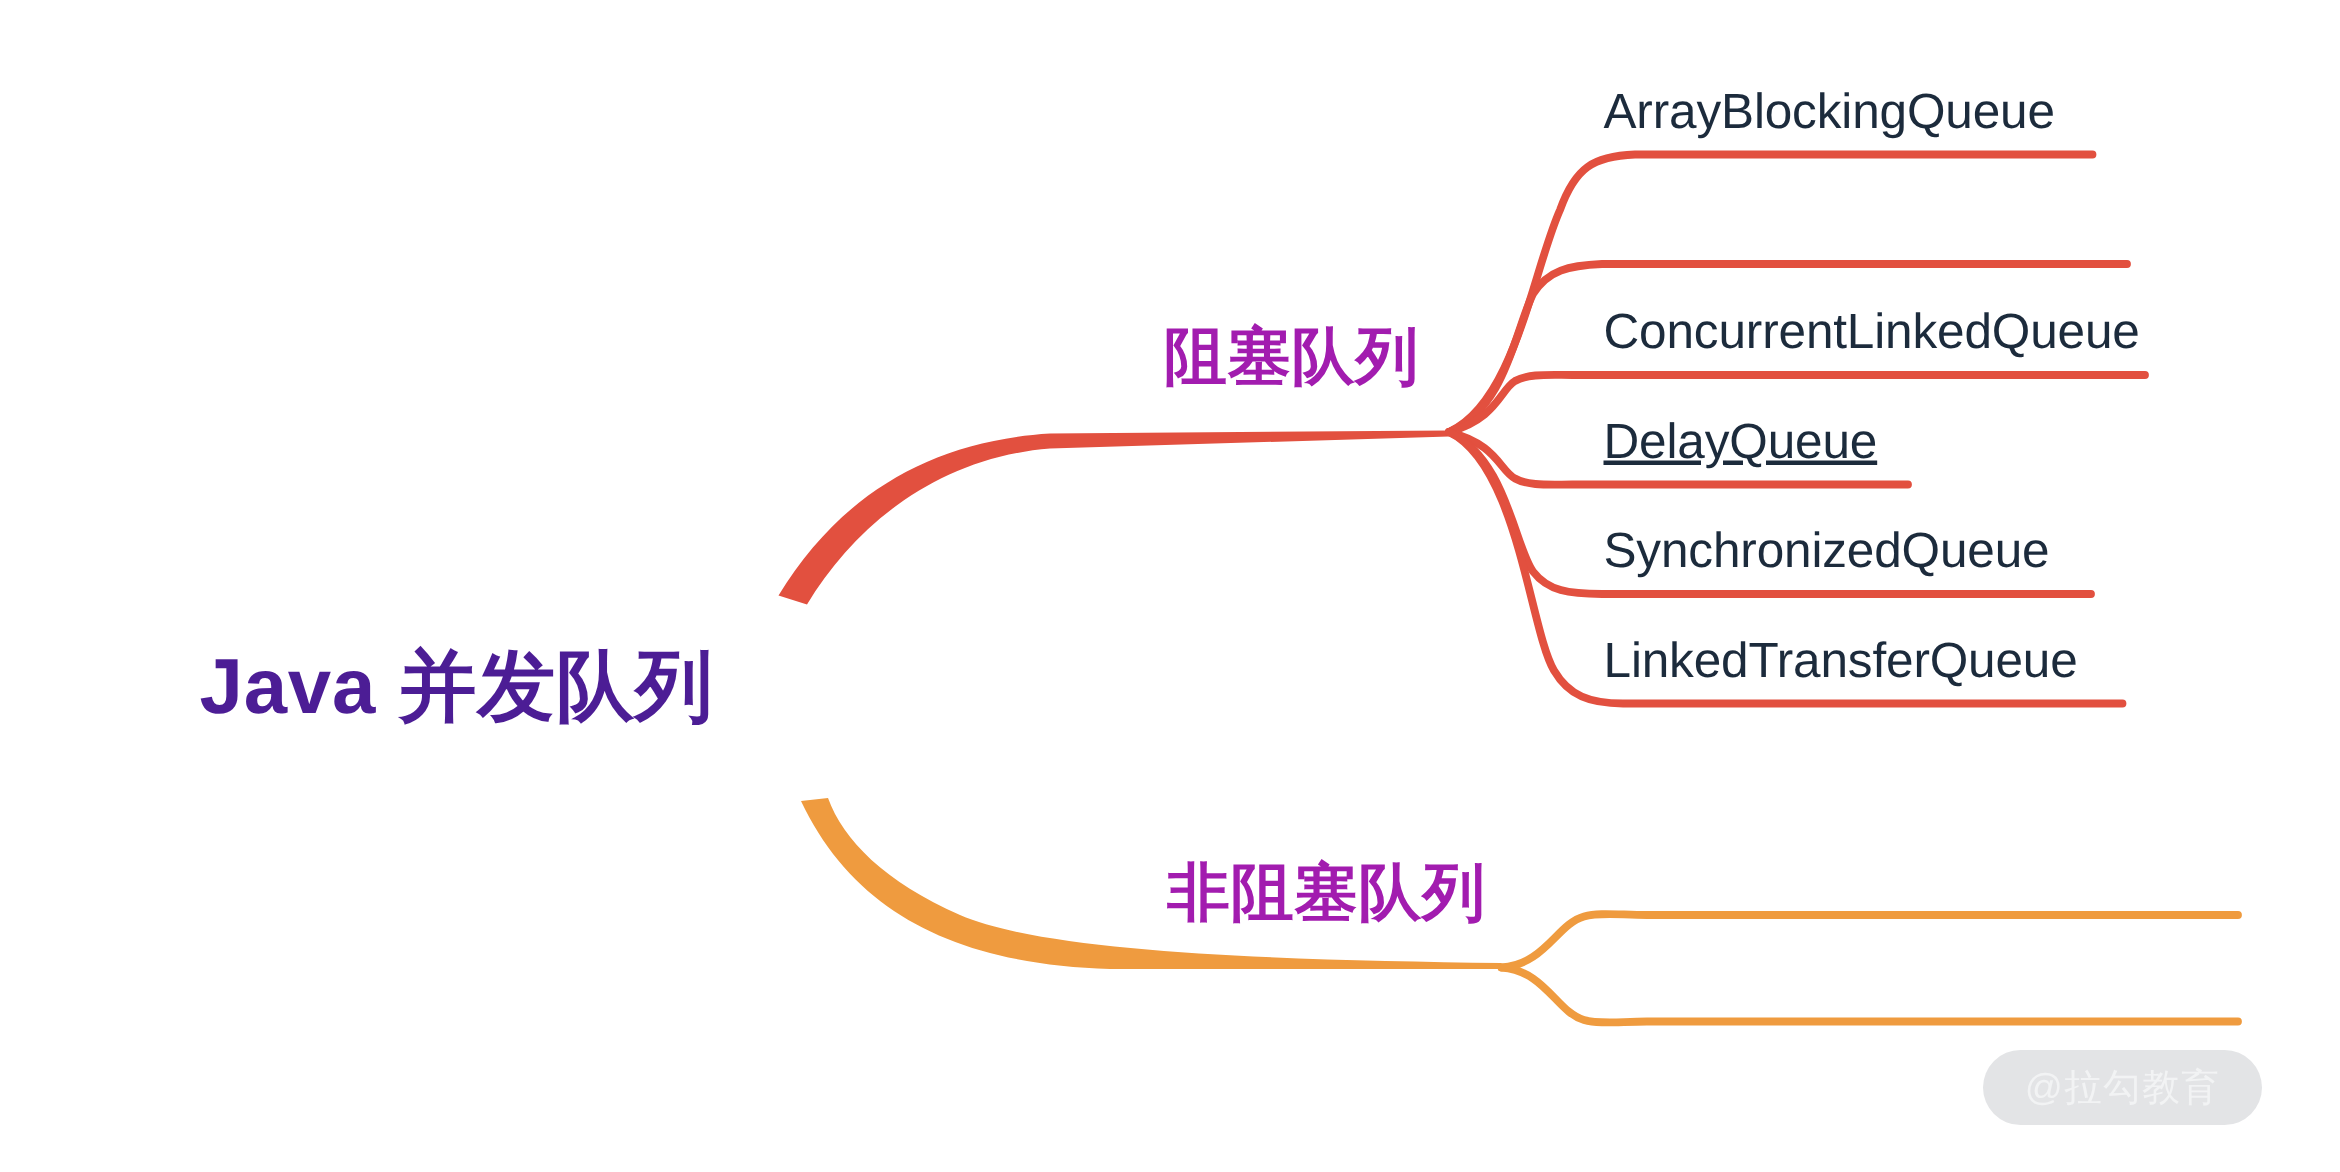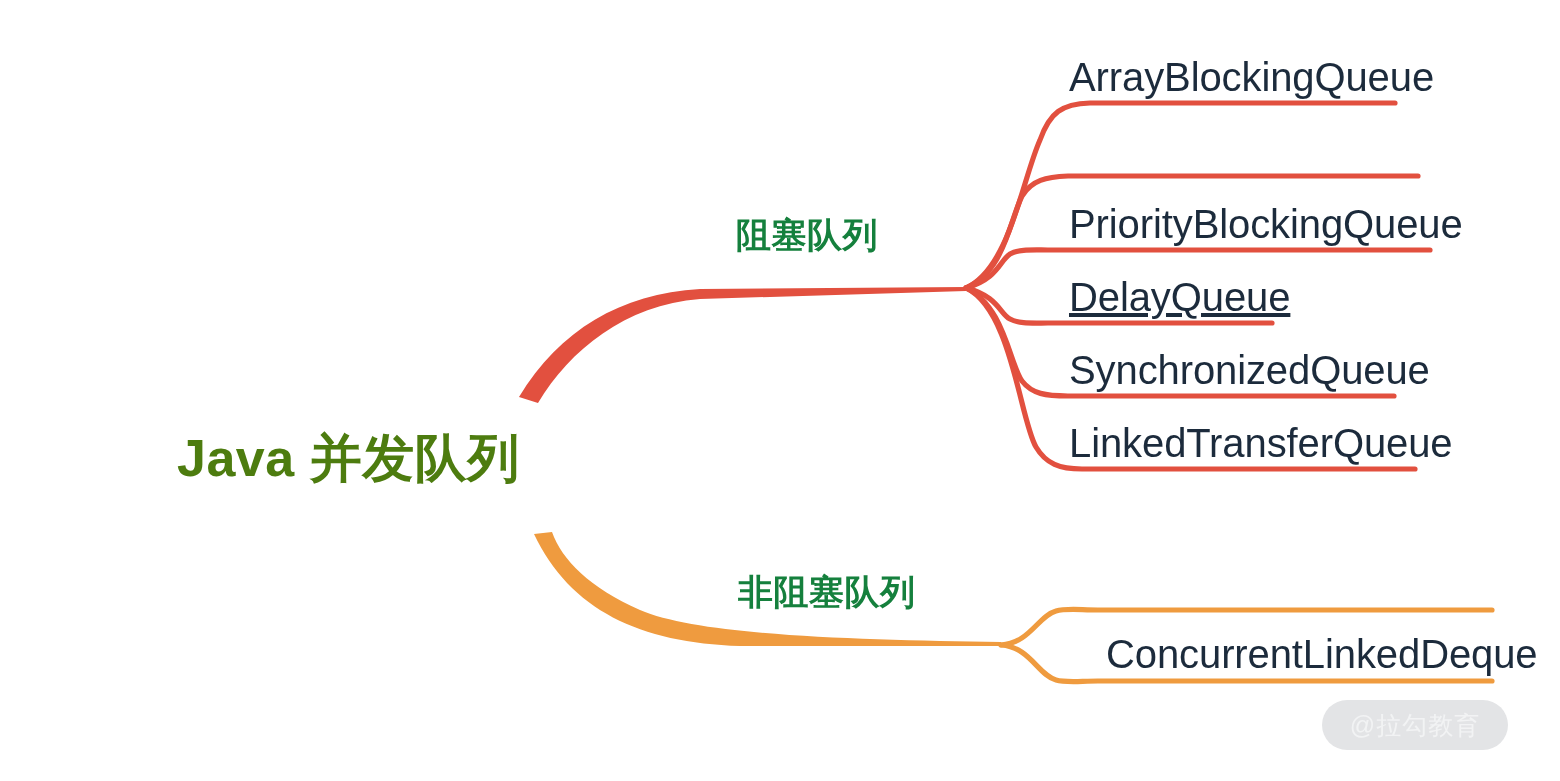--- a/index.html
+++ b/index.html
@@ -30,36 +30,36 @@
     position: absolute;
     white-space: nowrap;
     line-height: 1;
   }
   
   .root-node {
     left: 133px;
     top: 432px;
     font-size: 52px;
     font-weight: bold;
-    color: #4d7c0f;
+    color: #4c1d95;
     letter-spacing: 0.5px;
-    margin-left: 44px;
   }
   
   .branch-label {
-    font-size: 35px;
+    font-size: 42px;
     font-weight: bold;
-    color: #15803d;
+    color: #a21caf;
     letter-spacing: 0.5px;
+    margin-left: 40px;
   }
   .branch-blocking   { left: 736px; top: 217px; }
   .branch-nonblocking{ left: 738px; top: 574px; }
   
   .leaf-label {
-    font-size: 40px;
+    font-size: 33px;
     font-weight: 400;
     color: #1c2b3c;
     letter-spacing: -0.1px;
   }
   
   .watermark {
     position: absolute;
     left: 1322px;
     top: 700px;
     width: 186px;
@@ -143,28 +143,27 @@
 
   <div class="node-label root-node">Java 并发队列</div>
 
   <div class="node-label branch-label branch-blocking">阻塞队列</div>
 
   <div class="node-label branch-label branch-nonblocking">非阻塞队列</div>
 
   <div class="node-label leaf-label" style="left:1069px; top:57px;">ArrayBlockingQueue</div>
 
 
-  <div class="node-label leaf-label" style="left:1069px; top:204px;">PriorityBlockingQueue</div>
+  <div class="node-label leaf-label" style="left:1069px; top:204px;">ConcurrentLinkedQueue</div>
 
   <div class="node-label leaf-label" style="left:1069px; top:277px;text-decoration:underline;">DelayQueue</div>
 
   <div class="node-label leaf-label" style="left:1069px; top:350px;">SynchronizedQueue</div>
 
   <div class="node-label leaf-label" style="left:1069px; top:423px;">LinkedTransferQueue</div>
 
 
-  <div class="node-label leaf-label" style="left:1106px; top:634px;">ConcurrentLinkedDeque</div>
 
   <div class="watermark">
     <span class="watermark-text">@拉勾教育</span>
   </div>
 
 </div>
 
 </body></html>

